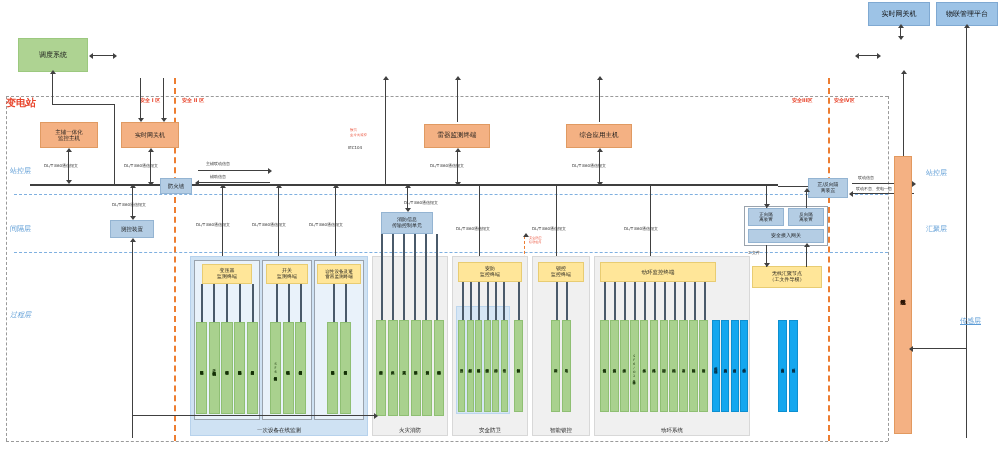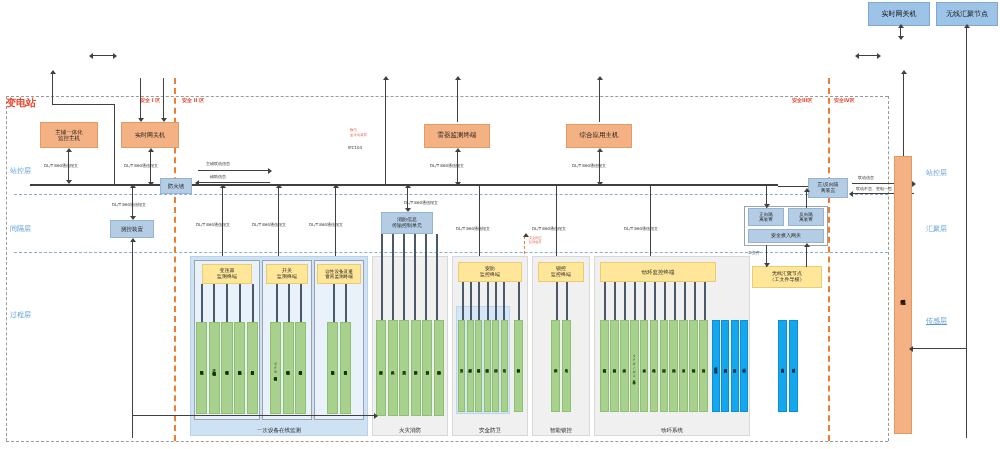--- a/index.html
+++ b/index.html
@@ -60,29 +60,32 @@
   <div class="dash-grayv" style="left:6px;top:96px;height:345px;"></div>
   <div class="dash-grayv" style="left:888px;top:96px;height:345px;"></div>
   <div class="dash-gray" style="left:888px;top:290px;width:0px;"></div>
 
   <div class="dash-blue" style="left:14px;top:194px;width:874px;"></div>
   <div class="dash-blue" style="left:14px;top:252px;width:874px;"></div>
 
   <div class="dash-orangev" style="left:174px;top:78px;height:363px;"></div>
   <div class="dash-orangev" style="left:828px;top:78px;height:363px;"></div>
 
+  <div class="abs box green" style="left:18px;top:38px;width:70px;height:34px;font-size:7px;">
+    <span>调度系统</span>
+  </div>
 
 
 
   <div class="abs box bluelt" style="left:868px;top:2px;width:62px;height:24px;font-size:7px;">
     <span>实时网关机</span>
   </div>
 
   <div class="abs box bluelt" style="left:936px;top:2px;width:62px;height:24px;font-size:7px;">
-    <span>无线汇聚节点</span>
+    <span>物联管理平台</span>
   </div>
 
   <div class="line hline" style="left:92px;top:55px;width:22px;"></div>
   <div class="abs arrowl" style="left:93px;top:55px;"></div>
   <div class="abs arrowr" style="left:113px;top:55px;"></div>
 
   <div class="line hline" style="left:858px;top:55px;width:20px;"></div>
   <div class="abs arrowl" style="left:859px;top:55px;"></div>
   <div class="abs arrowr" style="left:877px;top:55px;"></div>
 
@@ -113,31 +116,31 @@
   <div class="lbl redlbl" style="left:834px;top:97px;font-size:5px;">
     <span>安全IV区</span>
   </div>
 
   <div class="lbl bluelbl" style="left:10px;top:166px;font-size:7px;">
     <span>站控层</span>
   </div>
   <div class="lbl bluelbl" style="left:10px;top:224px;font-size:7px;">
     <span>间隔层</span>
   </div>
-  <div class="lbl bluelbl" style="left:10px;top:310px;font-size:7px;">
+  <div class="lbl bluelbl" style="left:10px;top:310px;font-size:7px;font-style:italic;">
     <span>过程层</span>
   </div>
 
   <div class="lbl bluelbl" style="left:926px;top:168px;font-size:7px;">
     <span>站控层</span>
   </div>
   <div class="lbl bluelbl" style="left:926px;top:224px;font-size:7px;">
     <span>汇聚层</span>
   </div>
-  <div class="lbl bluelbl" style="left:926px;top:316px;font-size:7px;text-decoration:underline;">
+  <div class="lbl bluelbl" style="left:960px;top:316px;font-size:7px;text-decoration:underline;">
     <span>传感层</span>
   </div>
 
   <div class="abs box orange" style="left:40px;top:122px;width:58px;height:26px;font-size:5.5px;white-space:pre-line;">
     <span>主辅一体化
 监控主机</span>
   </div>
 
   <div class="abs box orange" style="left:121px;top:122px;width:58px;height:26px;font-size:6px;">
     <span>实时网关机</span>

